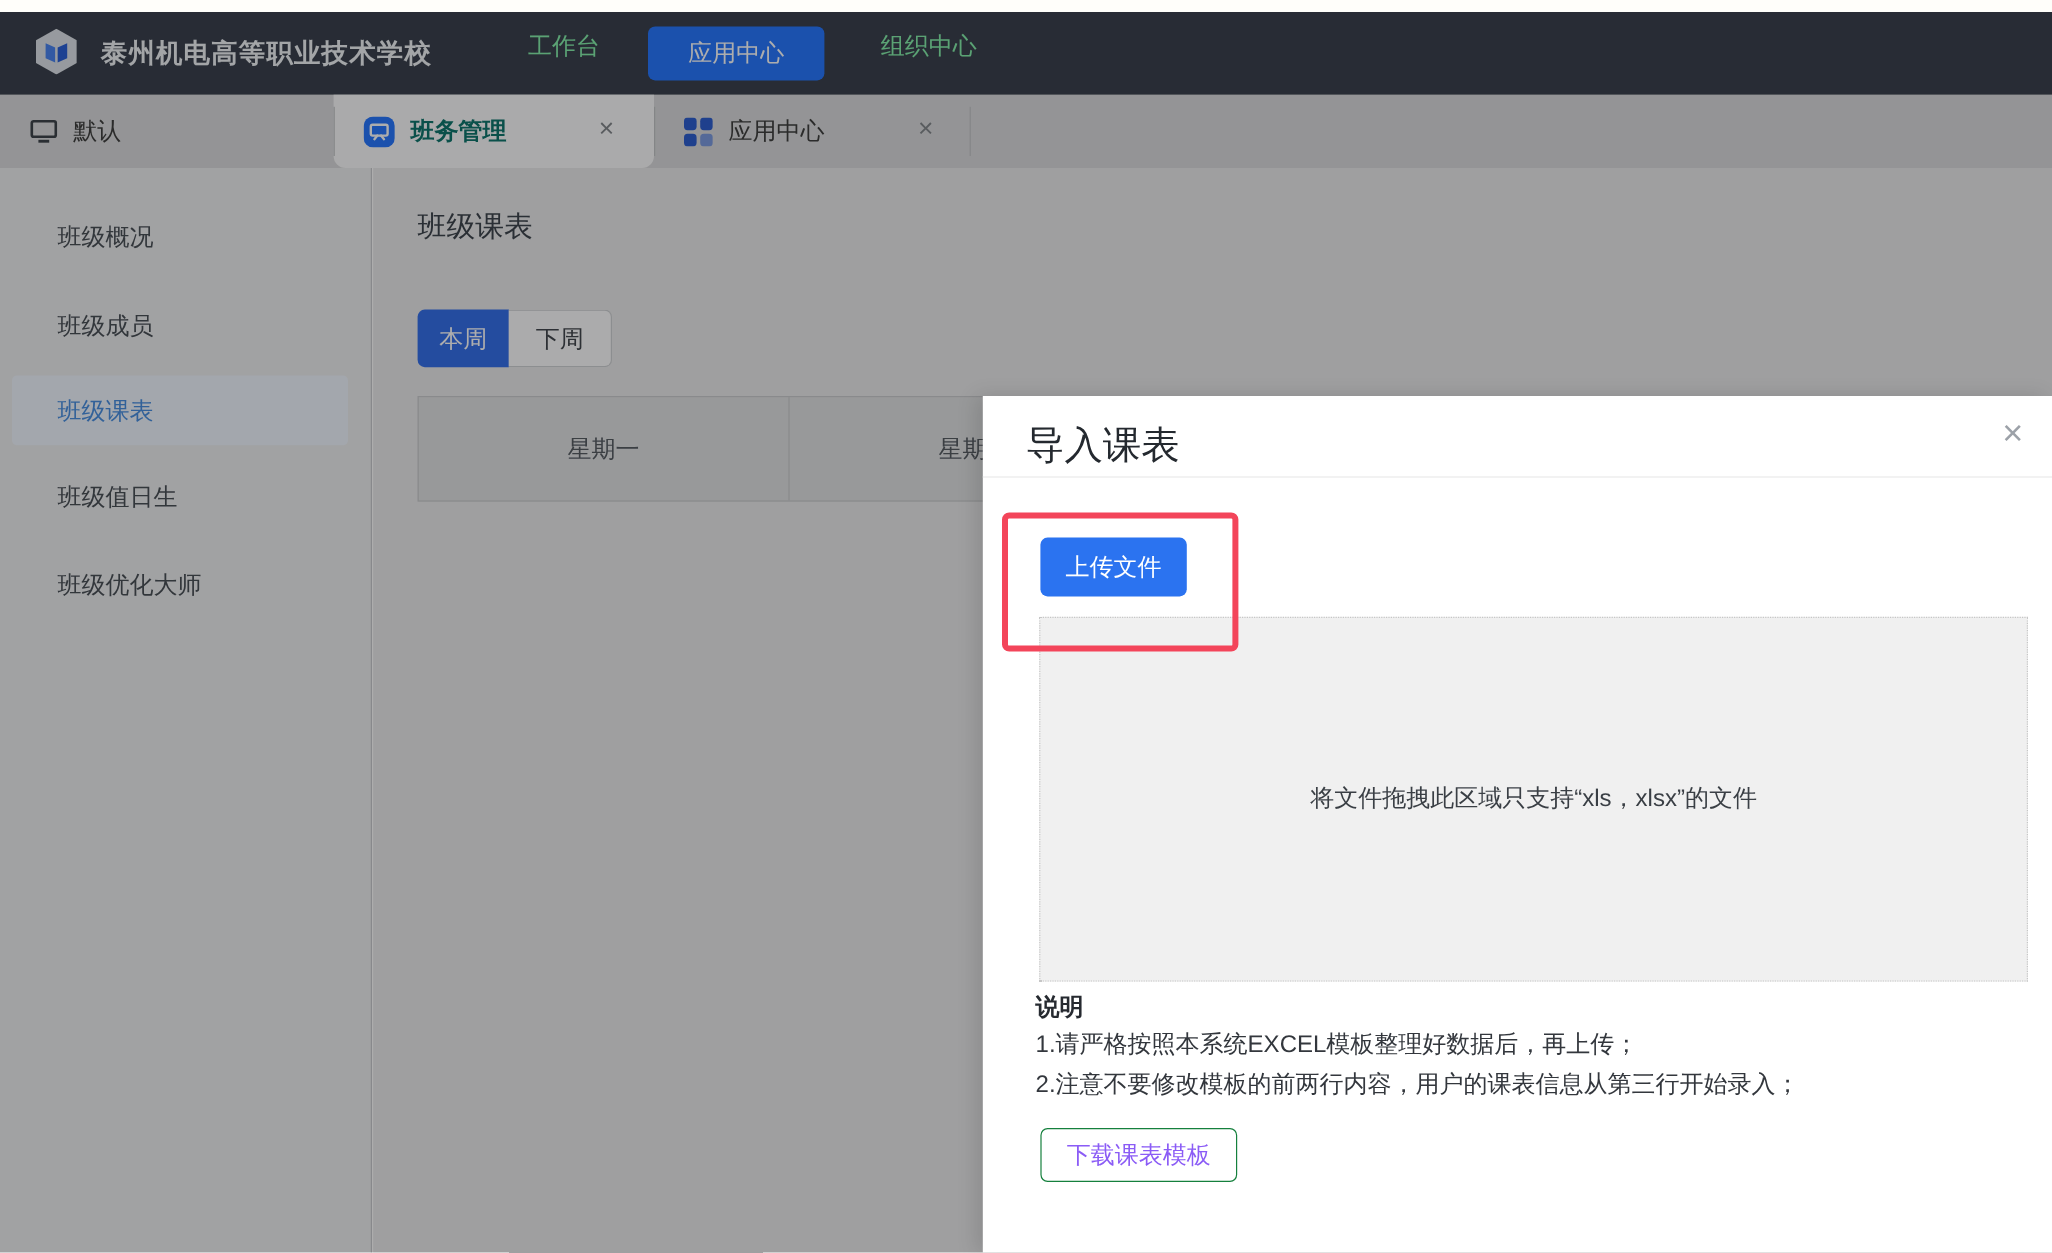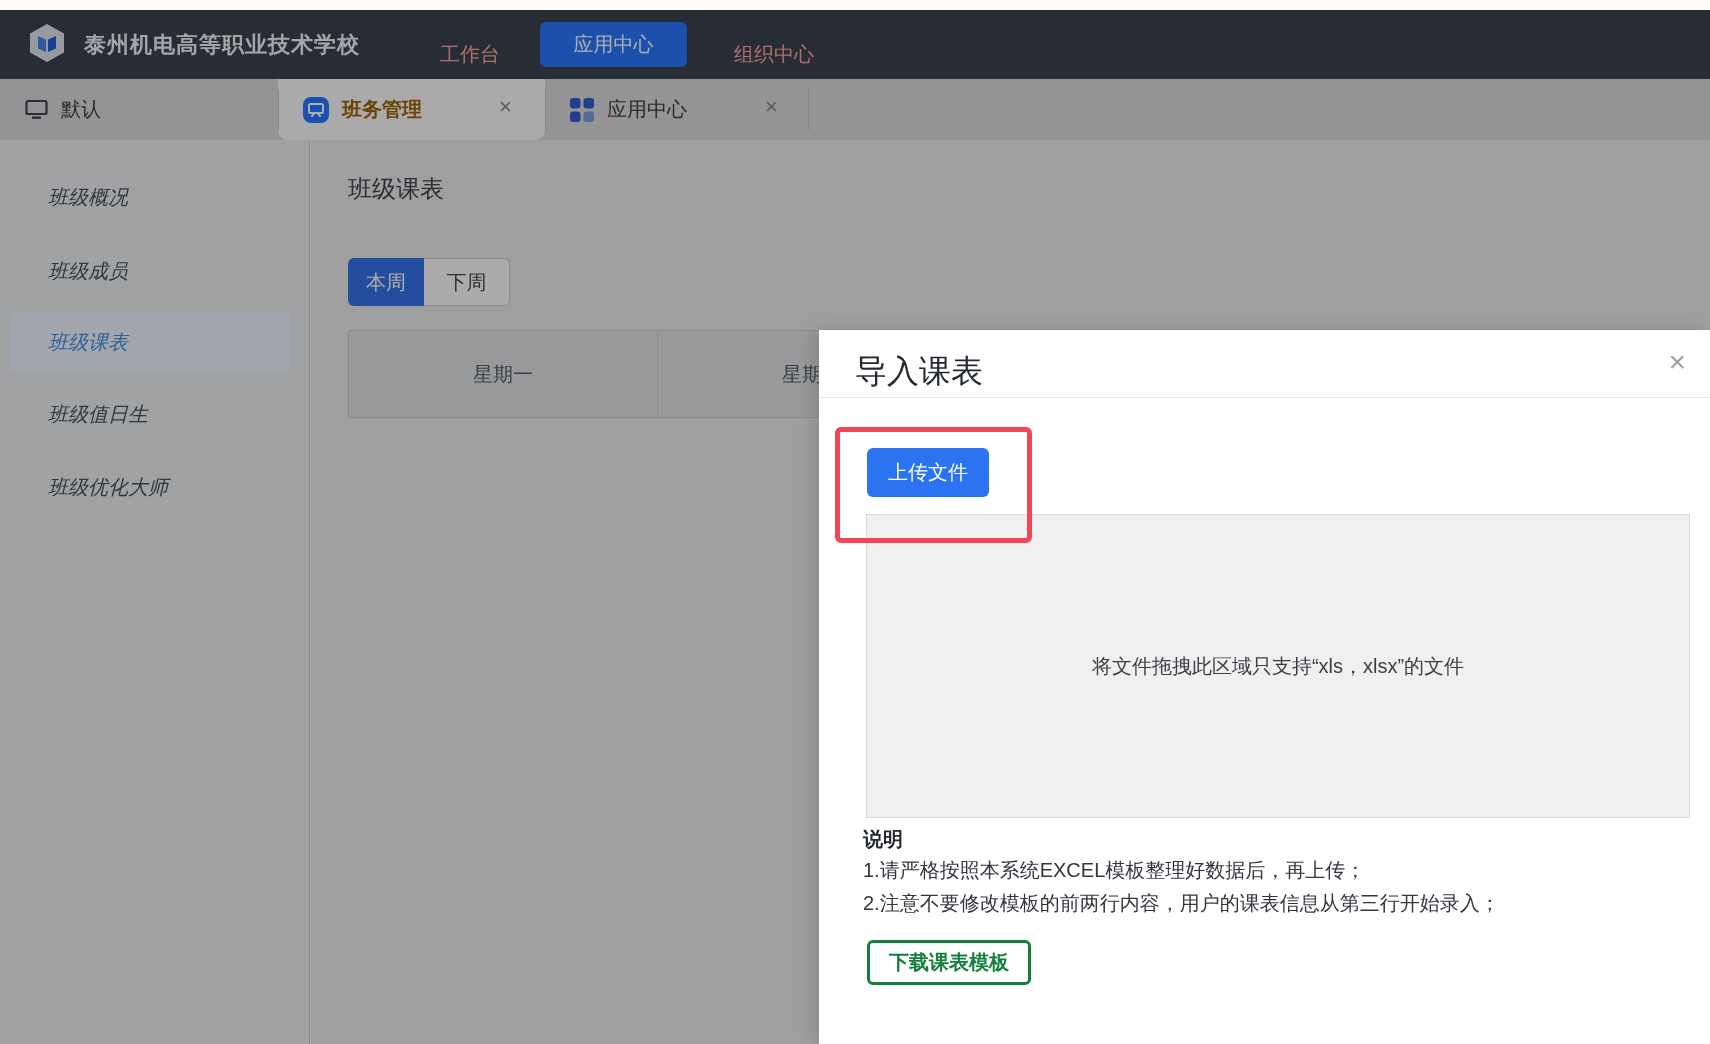--- a/index.html
+++ b/index.html
@@ -6,42 +6,42 @@
   *{box-sizing:border-box;font-family:"Liberation Sans","DejaVu Sans",sans-serif;}
   .canvas{position:relative;width:1710px;height:1044px;overflow:hidden;background:#fff;}
 
   
   .top-strip{position:absolute;left:0;top:0;width:1710px;height:10px;background:#fffefa;}
 
   
   .nav{position:absolute;left:0;top:10px;width:1710px;height:69px;background:#3b424e;display:flex;align-items:center;}
   .logo{position:absolute;left:30px;top:14px;width:34px;height:38px;}
   .school-name{position:absolute;left:84px;top:0;height:69px;display:flex;align-items:center;color:#f0f3f7;font-size:22px;font-weight:700;letter-spacing:1px;}
-  .nav-item{position:absolute;top:16px;height:56px;display:flex;align-items:center;justify-content:center;color:#fca5a5;font-size:20px;cursor:pointer;}
+  .nav-item{position:absolute;top:0;height:56px;display:flex;align-items:center;justify-content:center;color:#86efac;font-size:20px;cursor:pointer;}
   .nav-item.pill{background:#2878ff;border-radius:6px;color:#fff;top:12px;height:45px;}
   .nav-workbench{left:432px;width:76px;}
   .nav-appcenter{left:540px;width:147px;}
   .nav-orgcenter{left:720px;width:108px;}
 
   
   .tabbar{position:absolute;left:0;top:79px;width:1710px;height:61px;background:#dadbdd;}
   .tab{position:absolute;top:0;height:61px;display:flex;align-items:center;cursor:pointer;}
   .tab-sep{position:absolute;top:10px;height:41px;width:1px;background:#c3c5c8;}
   .tab1{left:0;width:278px;}
   .tab2{left:278px;width:267px;background:#fbfbfc;border-radius:0 0 10px 10px;}
   .tab3{left:545px;width:263px;}
   .tab .t-icon{margin-left:25px;flex:0 0 auto;display:flex;align-items:center;}
   .tab .t-label{margin-left:13px;font-size:20px;color:#404040;white-space:nowrap;}
-  .tab2 .t-label{font-weight:700;color:#a16207;}
+  .tab2 .t-label{font-weight:700;color:#0f766e;}
   .tab-close{position:absolute;font-size:22px;color:#84888d;top:17px;cursor:pointer;line-height:1;}
   .tab2 .tab-close{left:221px;}
   .tab3 .tab-close{left:220px;}
 
   
-  .sidebar{position:absolute;left:0;top:140px;width:310px;height:904px;background:#eeeff1;border-right:1px solid #c9cbce;font-style:italic;}
+  .sidebar{position:absolute;left:0;top:140px;width:310px;height:904px;background:#eeeff1;border-right:1px solid #c9cbce;}
   .side-item{position:absolute;left:10px;width:280px;height:58px;display:flex;align-items:center;padding-left:38px;font-size:20px;color:#4b5158;border-radius:4px;cursor:pointer;}
   .side-item.active{background:#f0f6ff;color:#4a90e2;}
 
   
   .main{position:absolute;left:311px;top:140px;width:1399px;height:904px;background:#eaeaec;}
   .page-title{position:absolute;left:37px;top:33px;font-size:24px;font-weight:500;color:#3f464e;}
   .week-toggle{position:absolute;left:37px;top:118px;height:48px;display:flex;}
   .wk-btn{height:48px;display:flex;align-items:center;justify-content:center;font-size:20px;cursor:pointer;}
   .wk-this{width:76px;background:#3671eb;color:#ffffff;border-radius:6px 0 0 6px;}
   .wk-next{width:86px;background:#fdfdfe;color:#43484e;border:1px solid #cfd1d4;border-left:none;border-radius:0 6px 6px 0;}
@@ -55,21 +55,21 @@
   .drawer{position:absolute;left:819px;top:330px;width:891px;height:714px;background:#ffffff;z-index:100;box-shadow:-6px 0 16px rgba(0,0,0,0.12);}
   .drawer-header{position:absolute;left:0;top:0;width:100%;height:68px;border-bottom:1px solid #e9e9e9;}
   .drawer-title{position:absolute;left:36px;top:20px;font-size:32px;font-weight:500;color:#24292f;}
   .drawer-close{position:absolute;right:24px;top:17px;font-size:30px;font-weight:300;color:#9ca1a8;cursor:pointer;line-height:1;}
   .upload-btn{position:absolute;left:48px;top:118px;width:122px;height:49px;background:#2b73f0;color:#fff;font-size:20px;border:none;border-radius:6px;display:flex;align-items:center;justify-content:center;cursor:pointer;}
   .dropzone{position:absolute;left:47px;top:184px;width:824px;height:304px;background:#f0f0f0;border:1px dotted #c6c6c6;display:flex;flex-direction:row;align-items:center;justify-content:center;cursor:pointer;}
   .dz-line{font-size:20px;color:#3a3f45;line-height:33px;text-align:center;}
   .note-title{position:absolute;left:44px;top:496px;font-size:20px;font-weight:700;color:#262a30;}
   .note-line1{position:absolute;left:44px;top:527px;font-size:20px;color:#33373d;}
   .note-line2{position:absolute;left:44px;top:560px;font-size:20px;color:#33373d;}
-  .download-btn{position:absolute;left:48px;top:610px;width:164px;height:45px;background:#fff;border:3px solid #15803d;border-radius:6px;font-size:20px;color:#15803d;display:flex;align-items:center;justify-content:center;cursor:pointer;font-weight:bold;}
+  .download-btn{position:absolute;left:48px;top:610px;width:164px;height:45px;background:#fff;border:1px solid #15803d;border-radius:6px;font-size:20px;color:#8b5cf6;display:flex;align-items:center;justify-content:center;cursor:pointer;}
 
   
   .red-annotation{position:absolute;left:835px;top:427px;width:197px;height:116px;border:5px solid #f3455a;border-radius:6px;z-index:130;pointer-events:none;}
 </style>
 </head>
 <body>
 
 <div class="canvas">
 
   <div class="top-strip"></div>

